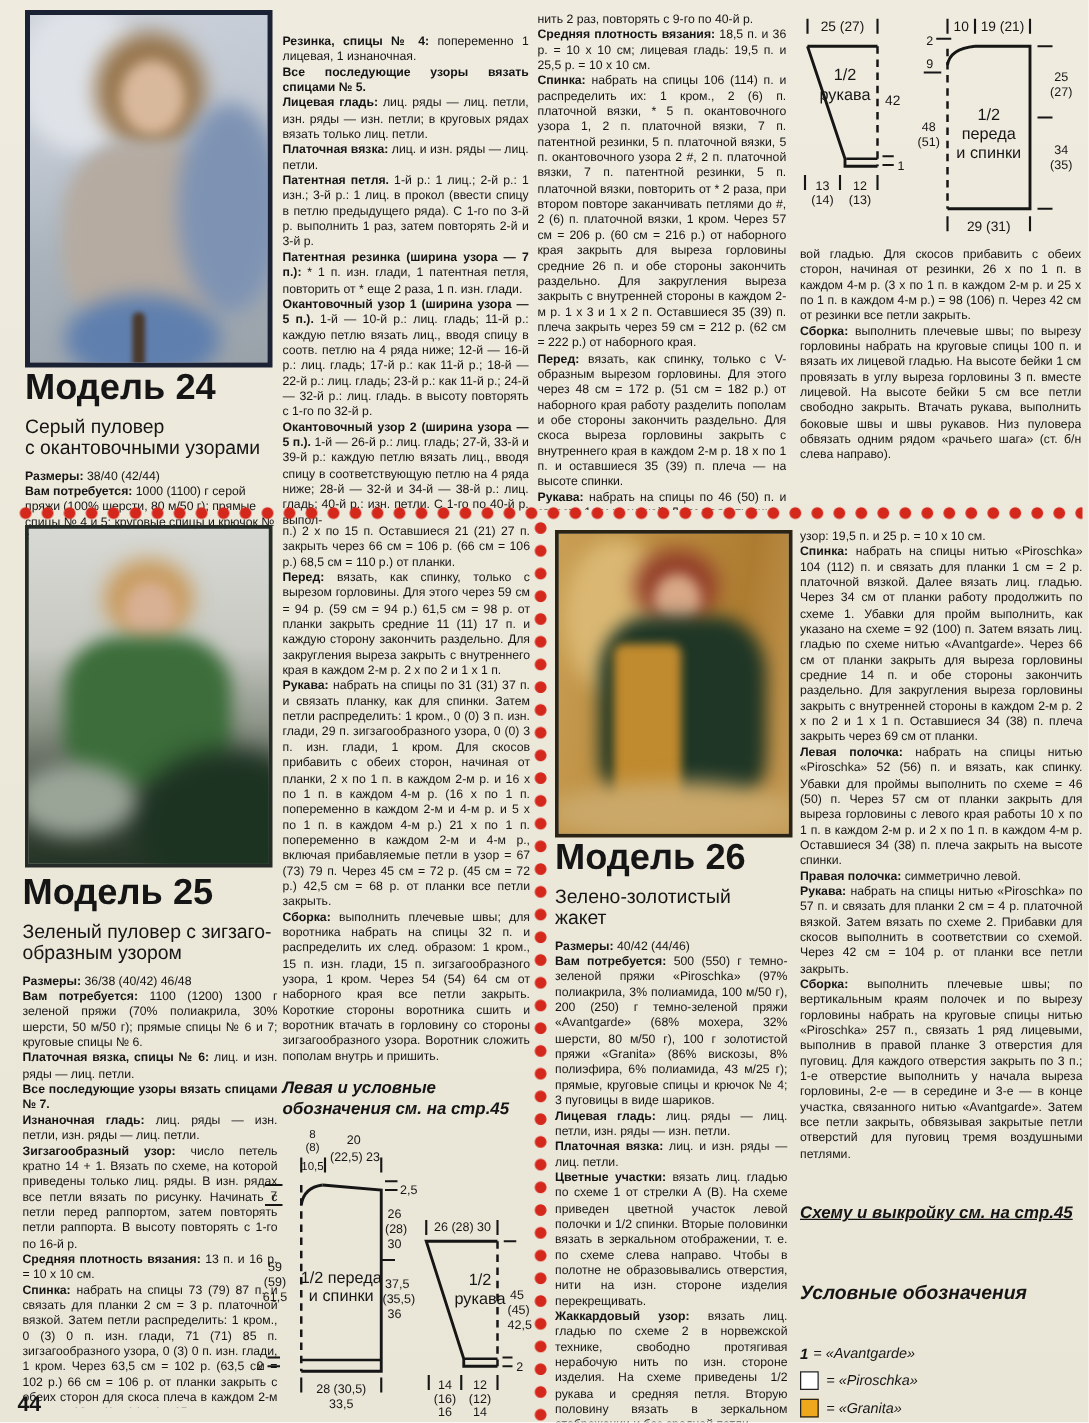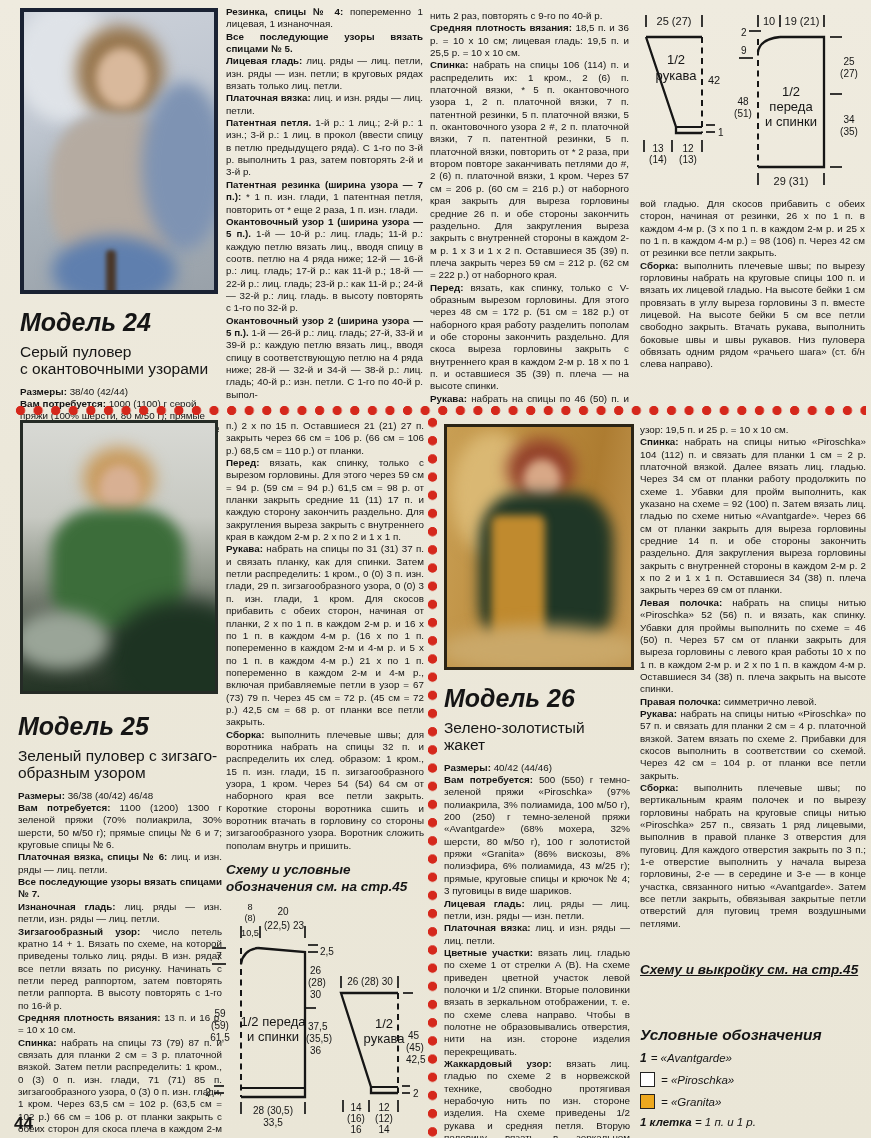--- a/index.html
+++ b/index.html
@@ -4,42 +4,42 @@
 <style>
   html,body{margin:0;padding:0;}
   .page{position:relative;width:871px;height:1138px;overflow:hidden;color:#151515;
     background:linear-gradient(180deg,#efebdf 0%,#ece8da 40%,#eae6d7 100%);
     font-family:"Liberation Sans",sans-serif;}
   .abs{position:absolute;}
   .col{position:absolute;overflow:hidden;text-align:justify;font-size:9.8px;line-height:1.26;}
   .para{margin:0;}
   .para b{font-weight:bold;}
   .para.allbold{font-weight:bold;}
-  .model-title{font-weight:bold;font-size:25px;line-height:1;margin:14px 0 8px 0;font-style:italic;}
+  .model-title{font-weight:bold;font-size:29px;line-height:1;margin:0 0 8px 0;}
   .model-sub{font-weight:normal;font-size:15.5px;line-height:1.12;margin:0 0 8px 0;}
   .note{position:absolute;font-style:italic;font-weight:bold;font-size:13.5px;line-height:1.25;}
   .pagenum{position:absolute;font-weight:bold;font-size:17px;}
   .hdots{position:absolute;background-image:radial-gradient(circle at 6.5px 6.5px,#d5281c 4.3px,rgba(0,0,0,0) 5px);
     background-size:17.6px 13px;background-repeat:repeat-x;}
   .vdots{position:absolute;background-image:radial-gradient(circle at 6.5px 6.5px,#d5281c 4.3px,rgba(0,0,0,0) 5px);
     background-size:13px 18.2px;background-repeat:repeat-y;}
   .photo{position:absolute;overflow:hidden;}
   .blob{position:absolute;border-radius:50%;filter:blur(8px);}
   svg.diag{position:absolute;}
   svg.diag text{font-family:"Liberation Sans",sans-serif;fill:#161616;}
   .dln{stroke:#161616;stroke-width:2.3;fill:none;stroke-linejoin:miter;}
   .dln2{stroke:#161616;stroke-width:2;fill:none;}
   .ddash{stroke:#161616;stroke-width:2;fill:none;stroke-dasharray:6 4.5;}
   .tick{stroke:#161616;stroke-width:1.7;}
   .t11{font-size:11px;}
   .t10{font-size:10px;}
   .t9{font-size:9.2px;}
   .t13{font-size:13px;}
   .legend{position:absolute;}
-  .legend-title{font-style:italic;font-weight:bold;font-size:15.5px;margin:0 0 7px 0;}
+  .legend-title{font-style:italic;font-weight:bold;font-size:15.5px;margin:0 0 32px 0;}
   .legend-row{display:flex;align-items:center;font-style:italic;font-size:11.5px;margin:0 0 7px 0;}
   .legend-num{font-weight:bold;font-style:italic;margin-right:4px;font-size:12px;}
   .swatch{display:inline-block;width:13px;height:13px;border:1.7px solid #222;margin-right:6px;background:#fff;}
   .legend-foot{font-style:italic;font-size:11.5px;margin-top:4px;}
   .legend-foot b{font-style:italic;}
 </style>
 </head>
 <body>
 
 <div class="page">
@@ -60,21 +60,21 @@
     <div class="model-sub">
       <div>Серый пуловер</div>
       <div>с окантовочными узорами</div>
     </div>
     <div class="col" style="position:static;text-align:left;">
         <p class="para"><b>Размеры: </b>38/40 (42/44)</p>
         <p class="para"><b>Вам потребуется: </b>1000 (1100) г серой пряжи (100% шерсти, 80 м/50 г); прямые спицы № 4 и 5; круговые спицы и крючок № 4.</p>
       </div>
   </div>
 
-  <div class="col" style="left:226px;top:6px;width:197px;height:398px;">
+  <div class="col" style="left:226px;top:28px;width:197px;height:398px;">
       <p class="para"><b>Резинка, спицы № 4: </b>попеременно 1 лицевая, 1 изнаночная.</p>
       <p class="para allbold">Все последующие узоры вязать спицами № 5.</p>
       <p class="para"><b>Лицевая гладь: </b>лиц. ряды — лиц. петли, изн. ряды — изн. петли; в круговых рядах вязать только лиц. петли.</p>
       <p class="para"><b>Платочная вязка: </b>лиц. и изн. ряды — лиц. петли.</p>
       <p class="para"><b>Патентная петля. </b>1-й р.: 1 лиц.; 2-й р.: 1 изн.; 3-й р.: 1 лиц. в прокол (ввести спицу в петлю предыдущего ряда). С 1-го по 3-й р. выполнить 1 раз, затем повторять 2-й и 3-й р.</p>
       <p class="para"><b>Патентная резинка (ширина узора — 7 п.): </b>* 1 п. изн. глади, 1 патентная петля, повторить от * еще 2 раза, 1 п. изн. глади.</p>
       <p class="para"><b>Окантовочный узор 1 (ширина узора — 5 п.). </b>1-й — 10-й р.: лиц. гладь; 11-й р.: каждую петлю вязать лиц., вводя спицу в соотв. петлю на 4 ряда ниже; 12-й — 16-й р.: лиц. гладь; 17-й р.: как 11-й р.; 18-й — 22-й р.: лиц. гладь; 23-й р.: как 11-й р.; 24-й — 32-й р.: лиц. гладь. в высоту повторять с 1-го по 32-й р.</p>
       <p class="para"><b>Окантовочный узор 2 (ширина узора — 5 п.). </b>1-й — 26-й р.: лиц. гладь; 27-й, 33-й и 39-й р.: каждую петлю вязать лиц., вводя спицу в соответствующую петлю на 4 ряда ниже; 28-й — 32-й и 34-й — 38-й р.: лиц. гладь; 40-й р.: изн. петли. С 1-го по 40-й р. выпол-</p>
     </div>
   <div class="col" style="left:430px;top:10px;width:199px;height:398px;">
@@ -169,21 +169,21 @@
         <p class="para"><b>Спинка: </b>набрать на спицы 73 (79) 87 п. и связать для планки 2 см = 3 р. платочной вязкой. Затем петли распределить: 1 кром., 0 (3) 0 п. изн. глади, 71 (71) 85 п. зигзагообразного узора, 0 (3) 0 п. изн. глади, 1 кром. Через 63,5 см = 102 р. (63,5 см = 102 р.) 66 см = 106 р. от планки закрыть с обеих сторон для скоса плеча в каждом 2-м р. 2 х по 13 п. (1 х 14 и 1 х 15</p>
       </div>
   </div>
 
   <div class="col" style="left:226px;top:420px;width:198px;height:434px;">
       <p class="para">п.) 2 х по 15 п. Оставшиеся 21 (21) 27 п. закрыть через 66 см = 106 р. (66 см = 106 р.) 68,5 см = 110 р.) от планки.</p>
       <p class="para"><b>Перед: </b>вязать, как спинку, только с вырезом горловины. Для этого через 59 см = 94 р. (59 см = 94 р.) 61,5 см = 98 р. от планки закрыть средние 11 (11) 17 п. и каждую сторону закончить раздельно. Для закругления выреза закрыть с внутреннего края в каждом 2-м р. 2 х по 2 и 1 х 1 п.</p>
       <p class="para"><b>Рукава: </b>набрать на спицы по 31 (31) 37 п. и связать планку, как для спинки. Затем петли распределить: 1 кром., 0 (0) 3 п. изн. глади, 29 п. зигзагообразного узора, 0 (0) 3 п. изн. глади, 1 кром. Для скосов прибавить с обеих сторон, начиная от планки, 2 х по 1 п. в каждом 2-м р. и 16 х по 1 п. в каждом 4-м р. (16 х по 1 п. попеременно в каждом 2-м и 4-м р. и 5 х по 1 п. в каждом 4-м р.) 21 х по 1 п. попеременно в каждом 2-м и 4-м р., включая прибавляемые петли в узор = 67 (73) 79 п. Через 45 см = 72 р. (45 см = 72 р.) 42,5 см = 68 р. от планки все петли закрыть.</p>
       <p class="para"><b>Сборка: </b>выполнить плечевые швы; для воротника набрать на спицы 32 п. и распределить их след. образом: 1 кром., 15 п. изн. глади, 15 п. зигзагообразного узора, 1 кром. Через 54 (54) 64 см от наборного края все петли закрыть. Короткие стороны воротника сшить и воротник втачать в горловину со стороны зигзагообразного узора. Воротник сложить пополам внутрь и пришить.</p>
     </div>
-  <div class="note" style="left:226px;top:862px;width:200px;">Схему и условные обозначения см. на стр.45</div>
+  <div class="note" style="left:226px;top:862px;width:200px;">Левая и условные обозначения см. на стр.45</div>
 
   <svg class="diag" style="left:200px;top:898px;" width="240" height="240" viewBox="0 0 240 240">
 
     <line class="tick" x1="41" y1="28" x2="41" y2="40"></line>
     <line class="tick" x1="60" y1="28" x2="60" y2="40"></line>
     <line class="tick" x1="105" y1="28" x2="105" y2="40"></line>
     <text class="t9" x="50" y="12" text-anchor="middle">8</text>
     <text class="t9" x="50" y="23" text-anchor="middle">(8)</text>
     <text class="t9" x="50" y="38" text-anchor="middle">10,5</text>
     <text class="t10" x="83" y="17" text-anchor="middle">20</text>

